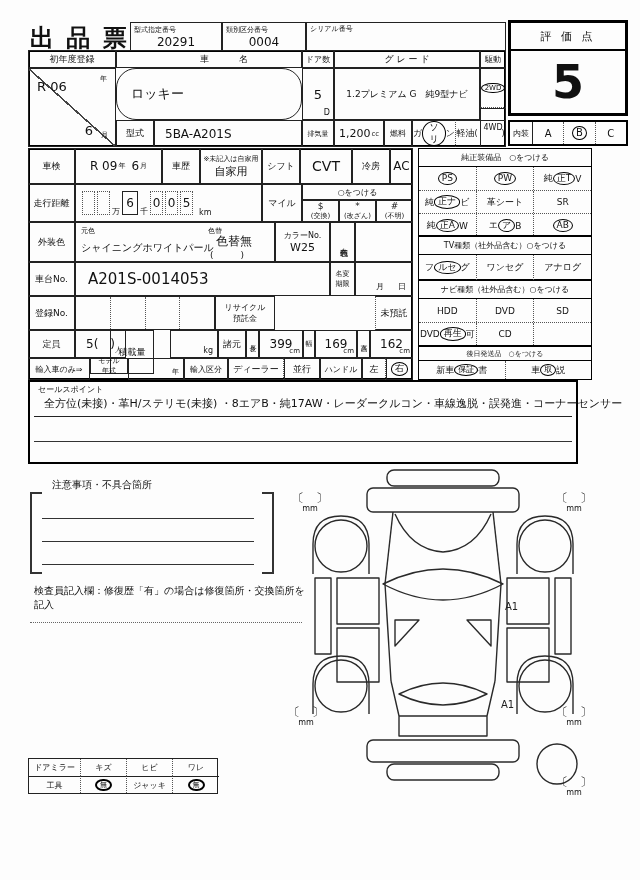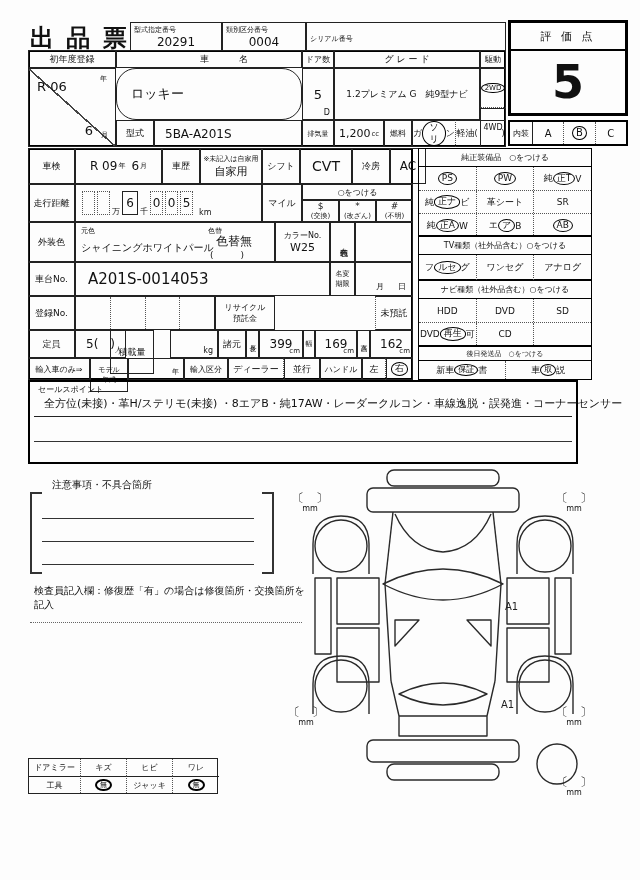--- a/index.html
+++ b/index.html
@@ -40,21 +40,21 @@
   <div class="abs" style="left:30px;top:22px;width:110px;height:30px;font-size:24px;font-weight:bold;letter-spacing:2px;">出 品 票</div>
 
   <div class="cell col" style="left:130px;top:22px;width:92px;height:30px;align-items:stretch;padding:1px 3px;">
     <span class="f7">型式指定番号</span>
     <span class="f12" style="text-align:center;">20291</span>
   </div>
   <div class="cell col" style="left:222px;top:22px;width:84px;height:30px;align-items:stretch;padding:1px 3px;">
     <span class="f7">類別区分番号</span>
     <span class="f12" style="text-align:center;">0004</span>
   </div>
-  <div class="cell col" style="left:306px;top:22px;width:200px;height:30px;align-items:stretch;padding:11px 3px;justify-content:flex-start;">
+  <div class="cell col" style="left:306px;top:22px;width:200px;height:30px;align-items:stretch;padding:1px 3px;justify-content:flex-start;">
     <span class="f7">シリアル番号</span>
   </div>
 
   <div class="cell col" style="left:508px;top:20px;width:120px;height:96px;border:3px solid #000;align-items:stretch;">
     <div class="f11" style="height:26px;border-bottom:2px solid #000;display:flex;align-items:center;justify-content:center;letter-spacing:3px;">評 価 点</div>
     <div style="flex:1;display:flex;align-items:center;justify-content:center;font-size:46px;font-weight:bold;">5</div>
   </div>
   <div class="cell" style="left:508px;top:120px;width:120px;height:26px;border:2px solid #000;">
     <div class="f8" style="width:22px;height:100%;border-right:1px solid #222;display:flex;align-items:center;justify-content:center;">内装</div>
     <div class="f10 dotR" style="flex:1;height:100%;display:flex;align-items:center;justify-content:center;">A</div>
@@ -119,21 +119,21 @@
       <sub class="u">月</sub>
   </div>
   <div class="cell f9" style="left:162px;top:148px;width:38px;height:36px;">車歴</div>
   <div class="cell col" style="left:200px;top:148px;width:62px;height:36px;">
     <span class="f7">※未記入は自家用</span>
     <span class="f11">自家用</span>
   </div>
   <div class="cell f9" style="left:262px;top:148px;width:38px;height:36px;">シフト</div>
   <div class="cell f14" style="left:300px;top:148px;width:52px;height:36px;">CVT</div>
   <div class="cell f9" style="left:352px;top:148px;width:38px;height:36px;">冷房</div>
-  <div class="cell f12" style="left:390px;top:148px;width:36px;height:36px;">AC</div>
+  <div class="cell f12" style="left:390px;top:148px;width:23px;height:36px;">AC</div>
 
   <div class="cell f9" style="left:28px;top:184px;width:47px;height:38px;">走行距離</div>
   <div class="cell start" style="left:75px;top:184px;width:187px;height:38px;padding-left:6px;gap:2px;">
     <span class="digitbox"></span>
     <span class="digitbox"></span>
     <span class="f8" style="align-self:flex-end;padding-bottom:4px;">万</span>
     <span class="digitbox solid">6</span>
     <span class="f8" style="align-self:flex-end;padding-bottom:4px;">千</span>
     <span class="digitbox">0</span>
     <span class="digitbox">0</span>
@@ -220,21 +220,21 @@
   </div>
   <div class="cell" style="left:357px;top:330px;width:13px;height:28px;">
       <span class="vtext f7">高さ</span>
     </div>
   <div class="cell" style="left:370px;top:330px;width:43px;height:28px;">
     <span class="f12">162</span>
       <span class="abs f7" style="right:2px;bottom:2px;">cm</span>
   </div>
 
   <div class="cell f8" style="left:28px;top:358px;width:62px;height:22px;">輸入車のみ⇒</div>
-  <div class="cell col f7" style="left:90px;top:358px;width:38px;height:34px;">
+  <div class="cell col f7" style="left:90px;top:358px;width:38px;height:16px;">
     <span>モデル</span>
       <span>年式</span>
   </div>
   <div class="cell" style="left:128px;top:358px;width:56px;height:22px;">
     <span class="abs f7" style="right:4px;bottom:2px;">年</span>
   </div>
   <div class="cell f8" style="left:184px;top:358px;width:44px;height:22px;">輸入区分</div>
   <div class="cell f9 dotR" style="left:228px;top:358px;width:56px;height:22px;">ディーラー</div>
   <div class="cell f9" style="left:284px;top:358px;width:36px;height:22px;">並行</div>
   <div class="cell f8" style="left:320px;top:358px;width:42px;height:22px;">ハンドル</div>

